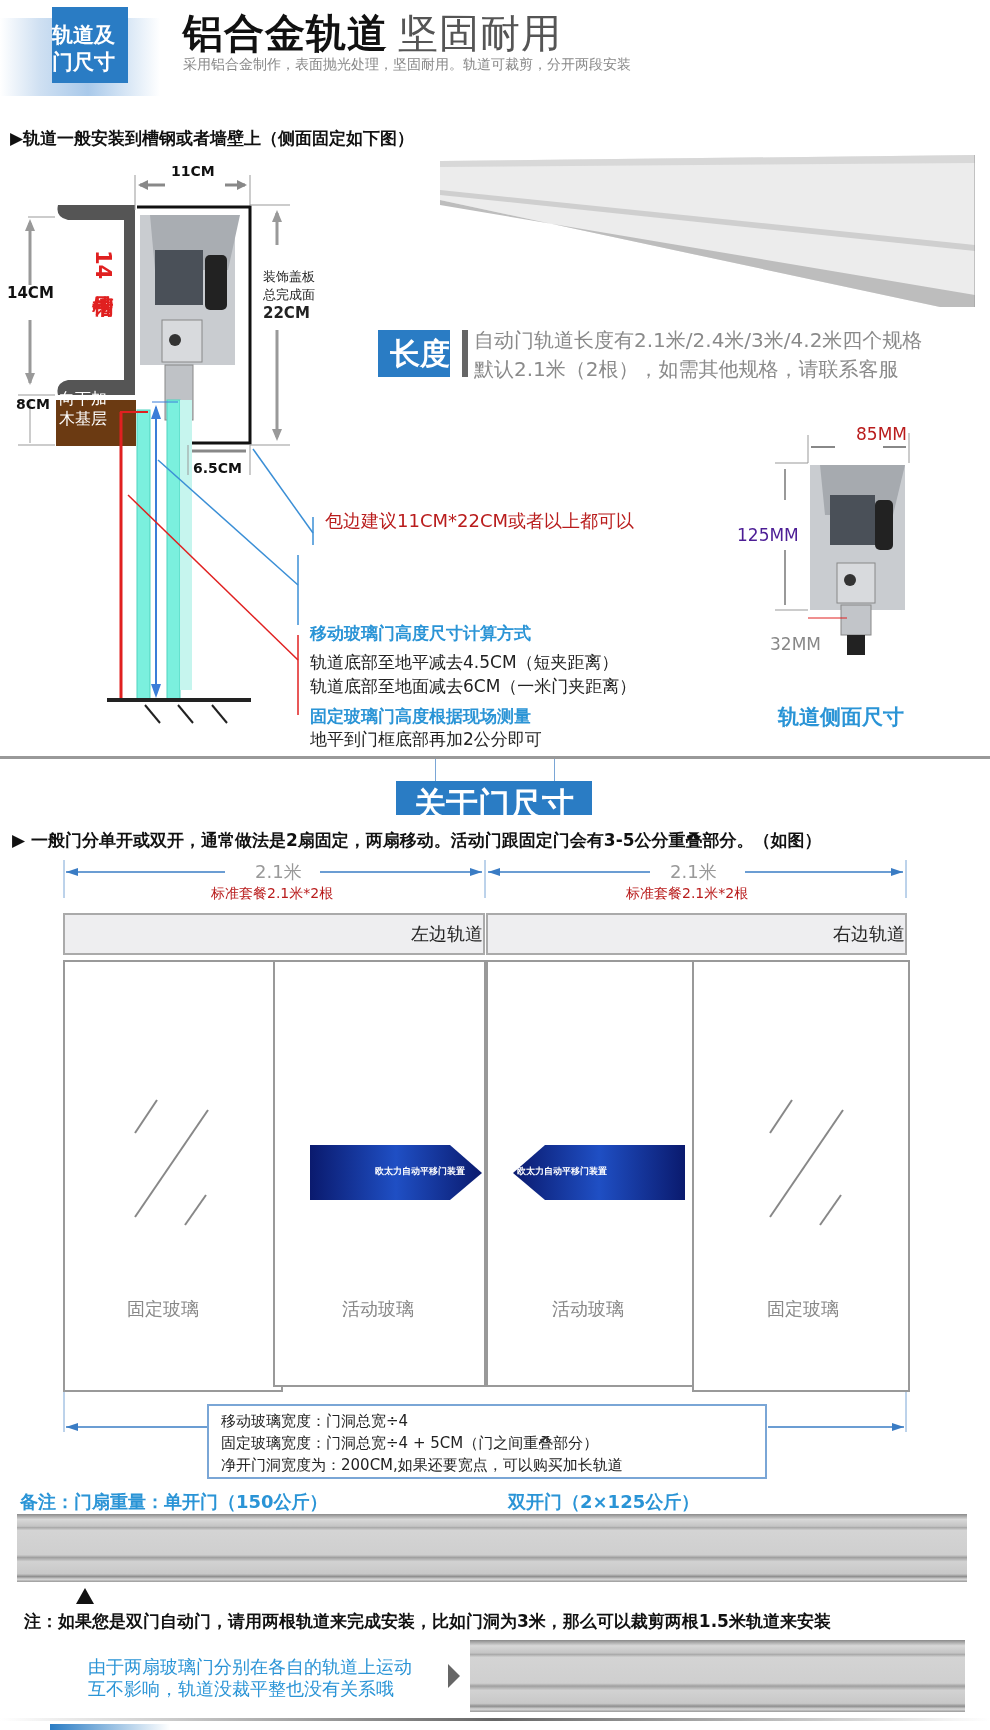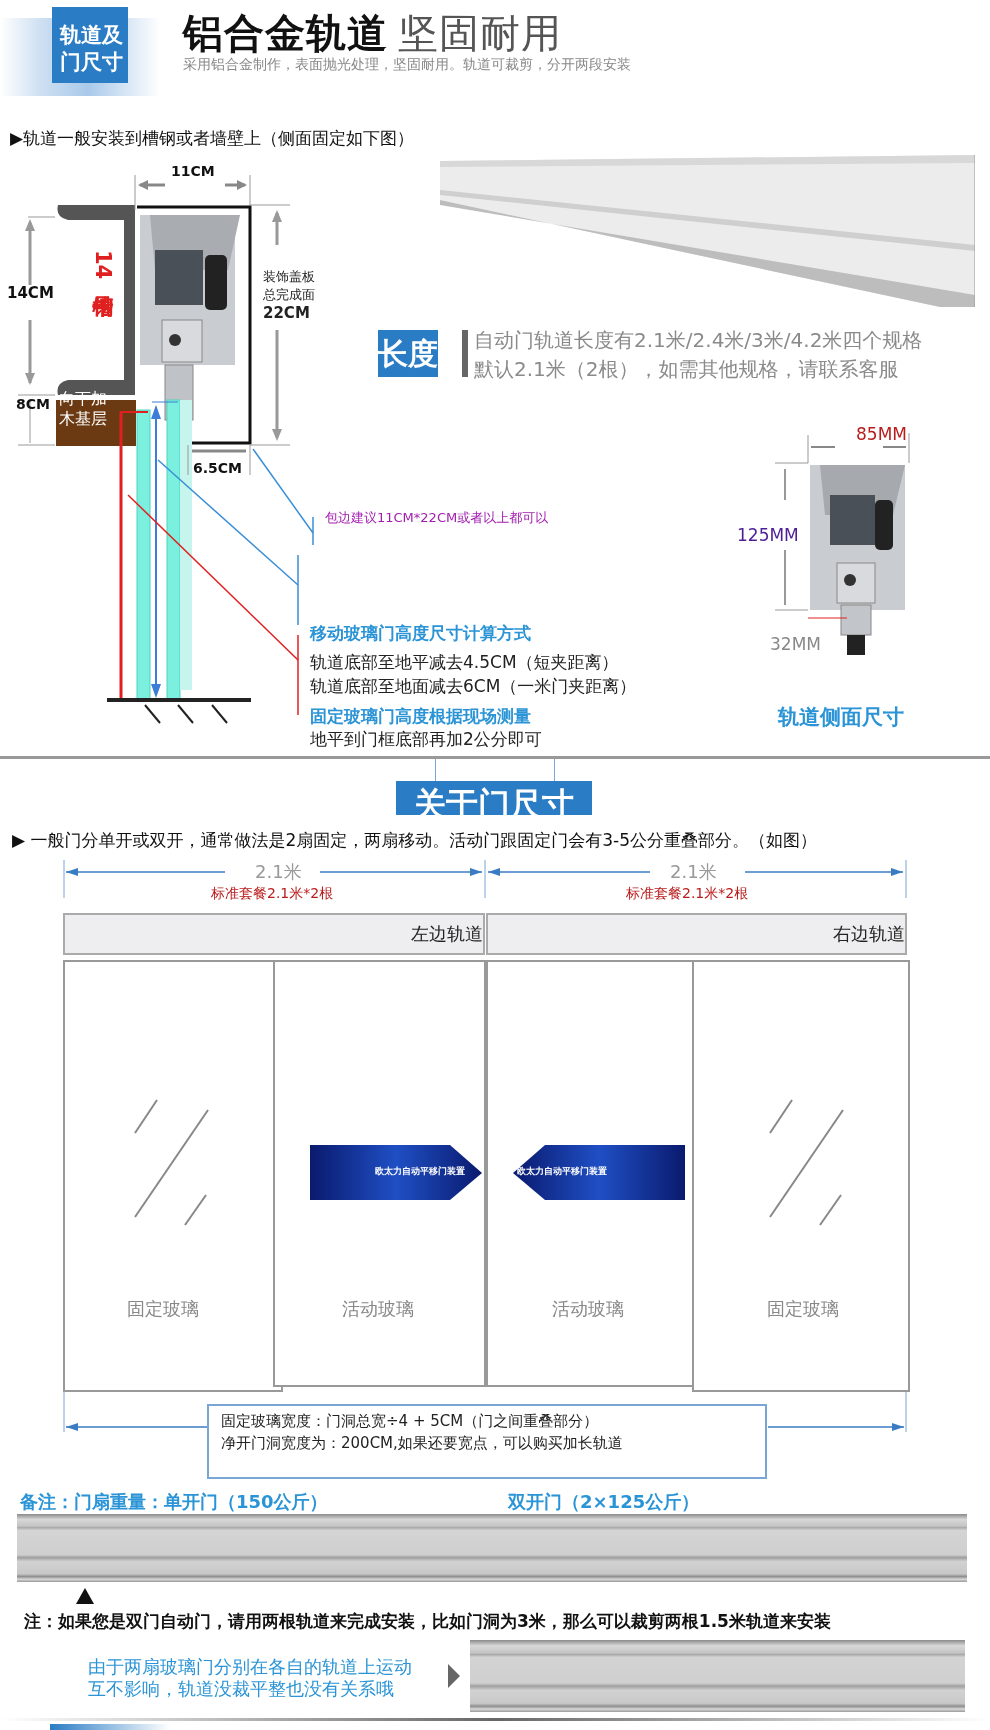--- a/index.html
+++ b/index.html
@@ -1,29 +1,29 @@
 <!DOCTYPE html>
 <html><head>
 <meta charset="utf-8">
 <style>
 *{margin:0;padding:0;box-sizing:border-box}
 body{width:990px;height:1730px;background:#fff;position:relative;overflow:hidden;font-family:"DejaVu Sans","Liberation Sans",sans-serif}
 .abs{position:absolute}
 .hdr-grad{left:0;top:18px;width:160px;height:78px;background:linear-gradient(90deg,#fff 0%,#cfe0f2 25%,#a9c9ea 55%,#fff 100%)}
-.hdr-box{left:52px;top:7px;width:76px;height:76px;background:#2a7cc4;color:#fff;font-weight:bold;font-size:21px;line-height:27px;padding:15px 0 0 8px}
+.hdr-box{left:52px;top:7px;width:76px;height:76px;background:#2a7cc4;color:#fff;font-weight:bold;font-size:21px;line-height:27px;padding:15px 0 0 0}
 .hdr-title{left:183px;top:6px;font-size:40px;font-weight:bold;color:#111;white-space:nowrap;letter-spacing:1px}
 .hdr-title .thin{font-weight:normal;color:#555;margin-left:10px}
 .hdr-sub{left:183px;top:56px;font-size:14px;color:#888;white-space:nowrap}
-.sec-head{font-size:17px;font-weight:normal;color:#111;white-space:nowrap}
+.sec-head{font-size:17px;font-weight:bold;color:#111;white-space:nowrap}
 .rail-img{left:440px;top:155px;width:535px;height:155px}
-.len-badge{left:378px;top:330px;width:60px;height:47px;background:#2a7cc4;color:#fff;font-size:30px;font-weight:bold;text-align:center;line-height:47px}
+.len-badge{left:378px;top:330px;width:72px;height:47px;background:#2a7cc4;color:#fff;font-size:30px;font-weight:bold;text-align:right;line-height:47px}
 .len-bar{left:462px;top:330px;width:6px;height:47px;background:#666}
 .len-text{left:474px;top:326px;font-size:20px;color:#8a8a8a;line-height:29px;white-space:nowrap}
 .dim{font-size:14px;font-weight:bold;color:#111;white-space:nowrap}
-.blue-note{color:#a21caf;font-size:13px;white-space:nowrap}
+.blue-note{color:#b91c1c;font-size:18px;white-space:nowrap}
 .calc-title{color:#2a94d6;font-weight:bold;font-size:17px;white-space:nowrap}
 .calc-line{color:#222;font-size:17px;white-space:nowrap}
 .divider{left:0;top:756px;width:990px;height:3px;background:#999}
 .about-box{left:396px;top:781px;width:196px;height:34px;background:#2a7cc4;color:#fff;font-size:32px;font-weight:bold;text-align:center;line-height:46px}
 .dimlabel{font-size:18px;color:#999;white-space:nowrap}
 .dimsub{font-size:14px;color:#b91c1c;white-space:nowrap}
 .rail-bar{top:913px;height:42px;background:#eeeef0;border:2px solid #aaa;font-size:18px;color:#222;text-align:right;line-height:38px}
 .panel{border:2px solid #999;background:#fff}
 .panel-label{font-size:18px;color:#888;white-space:nowrap}
 .formula{left:207px;top:1404px;width:560px;height:75px;border:2px solid #7aa6d6;background:#fff;padding:4px 12px;font-size:15px;line-height:22px;color:#222}
@@ -234,20 +234,21 @@
 
 <svg class="abs" style="left:0;top:1392px" width="990" height="50">
   <line x1="64" y1="0" x2="64" y2="40" stroke="#7aa6d6"></line>
   <line x1="906" y1="0" x2="906" y2="40" stroke="#7aa6d6"></line>
   <line x1="66" y1="35" x2="207" y2="35" stroke="#3a7cc4" stroke-width="1.5"></line>
   <line x1="768" y1="35" x2="904" y2="35" stroke="#3a7cc4" stroke-width="1.5"></line>
   <polygon points="66,35 78,31 78,39" fill="#3a7cc4"></polygon>
   <polygon points="904,35 892,31 892,39" fill="#3a7cc4"></polygon>
 </svg>
 <div class="abs formula">
+  <div>移动玻璃宽度：门洞总宽÷4</div>
   <div>固定玻璃宽度：门洞总宽÷4 + 5CM（门之间重叠部分）</div>
   <div>净开门洞宽度为：200CM,如果还要宽点，可以购买加长轨道</div>
 </div>
 
 <div class="abs weight" style="left:20px;top:1490px">备注：门扇重量：单开门（150公斤）</div>
 <div class="abs weight" style="left:508px;top:1490px">双开门（2×125公斤）</div>
 
 <div class="abs metal" style="left:17px;top:1514px;width:950px;height:68px"></div>
 <div class="abs" style="left:76px;top:1588px;width:0;height:0;border-left:9px solid transparent;border-right:9px solid transparent;border-bottom:16px solid #111"></div>
 <div class="abs note2" style="left:24px;top:1610px">注：如果您是双门自动门，请用两根轨道来完成安装，比如门洞为3米，那么可以裁剪两根1.5米轨道来安装</div>

